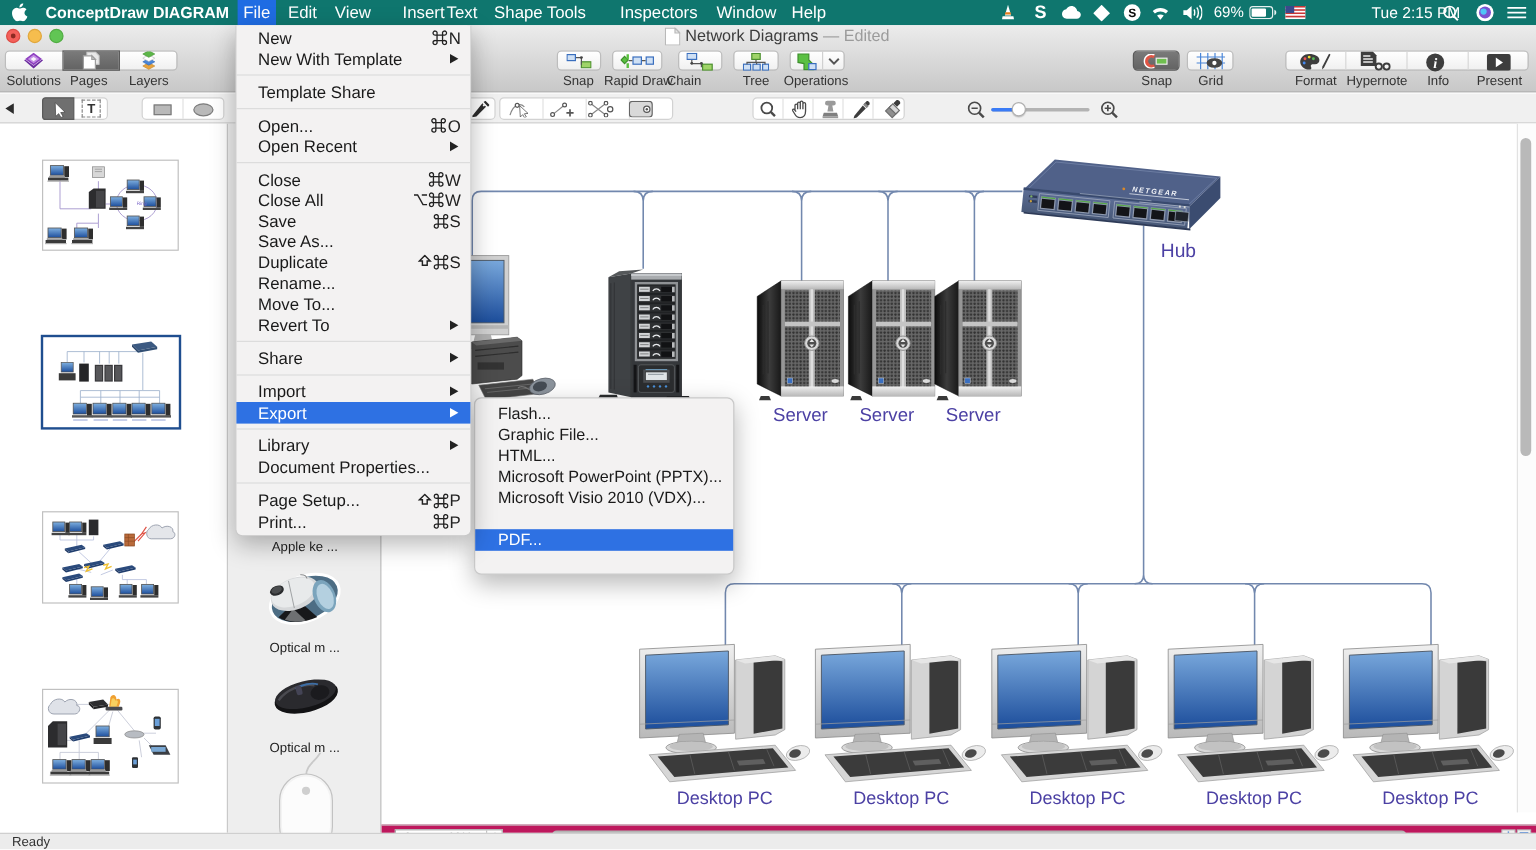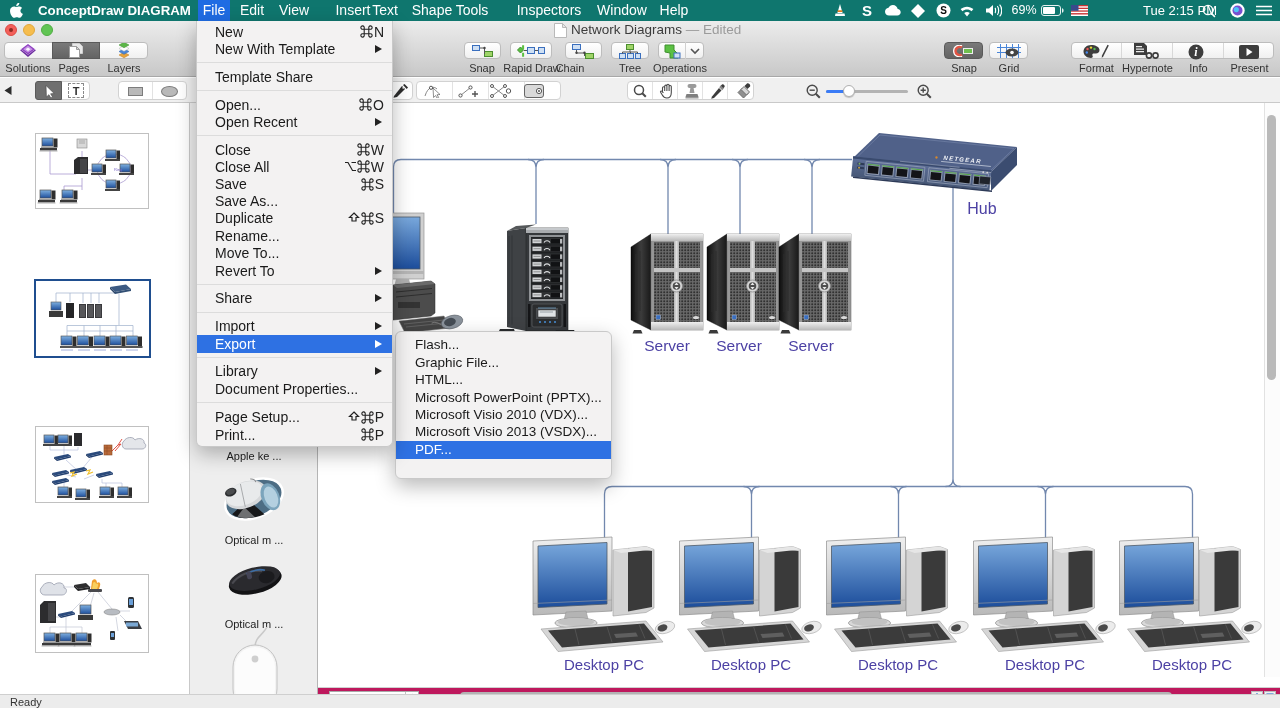--- a/index.html
+++ b/index.html
@@ -846,20 +846,17 @@
       </div>
 <div class="mrow" style="top:39px;">
         <span class="lbl" style="left:19px;">HTML...</span>
       </div>
 <div class="mrow" style="top:56.5px;">
         <span class="lbl" style="left:19px;">Microsoft PowerPoint (PPTX)...</span>
       </div>
 <div class="mrow" style="top:74px;">
         <span class="lbl" style="left:19px;">Microsoft Visio 2010 (VDX)...</span>
       </div>
-<div class="mrow" style="top:91px;">
-        <span class="lbl" style="left:19px;">Microsoft Visio 2013 (VSDX)...</span>
-      </div>
 <div class="mrow hl" style="top:108.5px;">
         <span class="lbl" style="left:19px;">PDF...</span>
       </div>
 </div>
 </div>
 
 </body></html>

